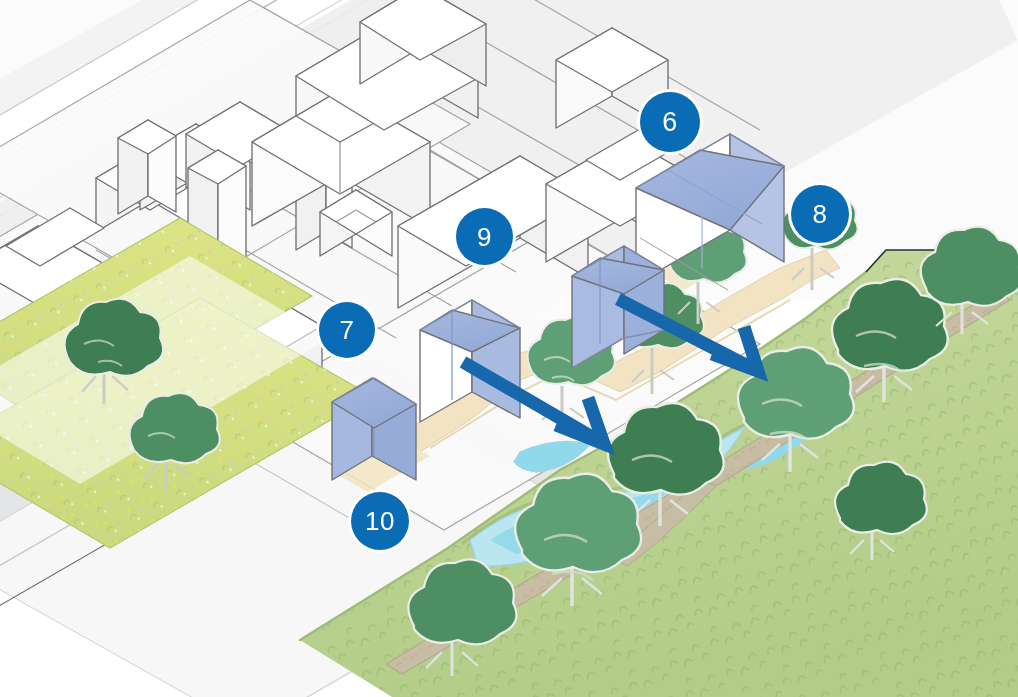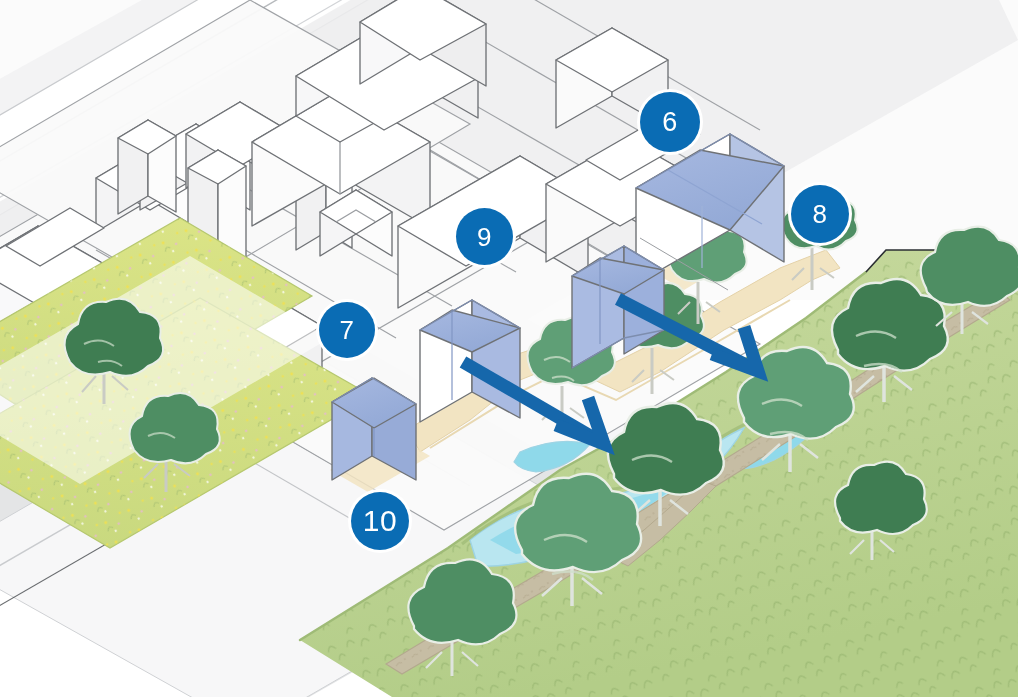--- a/index.html
+++ b/index.html
@@ -453,16 +453,16 @@
 
   <div class="marker" style="left: 456px; top: 208px; width: 57px; height: 57px; --mk: #0a6cb4;">
     <span class="mk-label" style="font-size:26px;">9</span>
   </div>
 
   <div class="marker" style="left: 319px; top: 302px; width: 56px; height: 56px; --mk: #0a6cb4;">
     <span class="mk-label" style="font-size:26px;">7</span>
   </div>
 
   <div class="marker" style="left: 351px; top: 492px; width: 58px; height: 58px; --mk: #0a6cb4;">
-    <span class="mk-label" style="font-size:30px;">10</span>
+    <span class="mk-label" style="font-size:26px;">10</span>
   </div>
 
 </div>
 
 </body></html>

